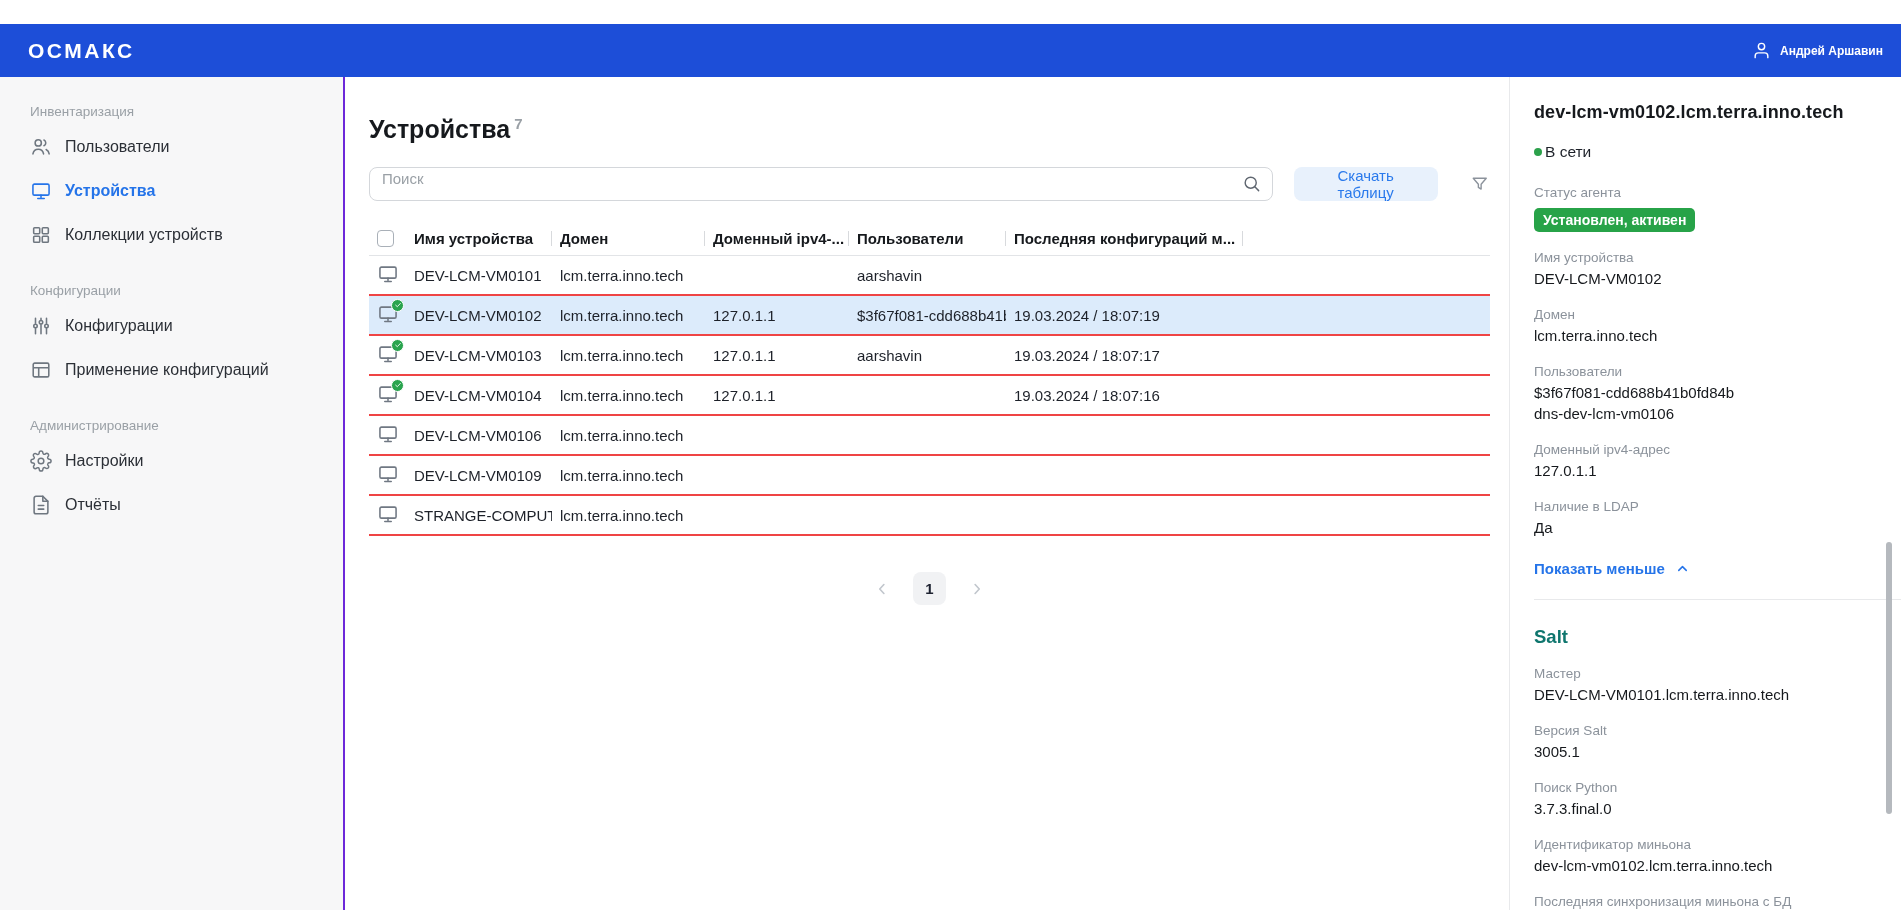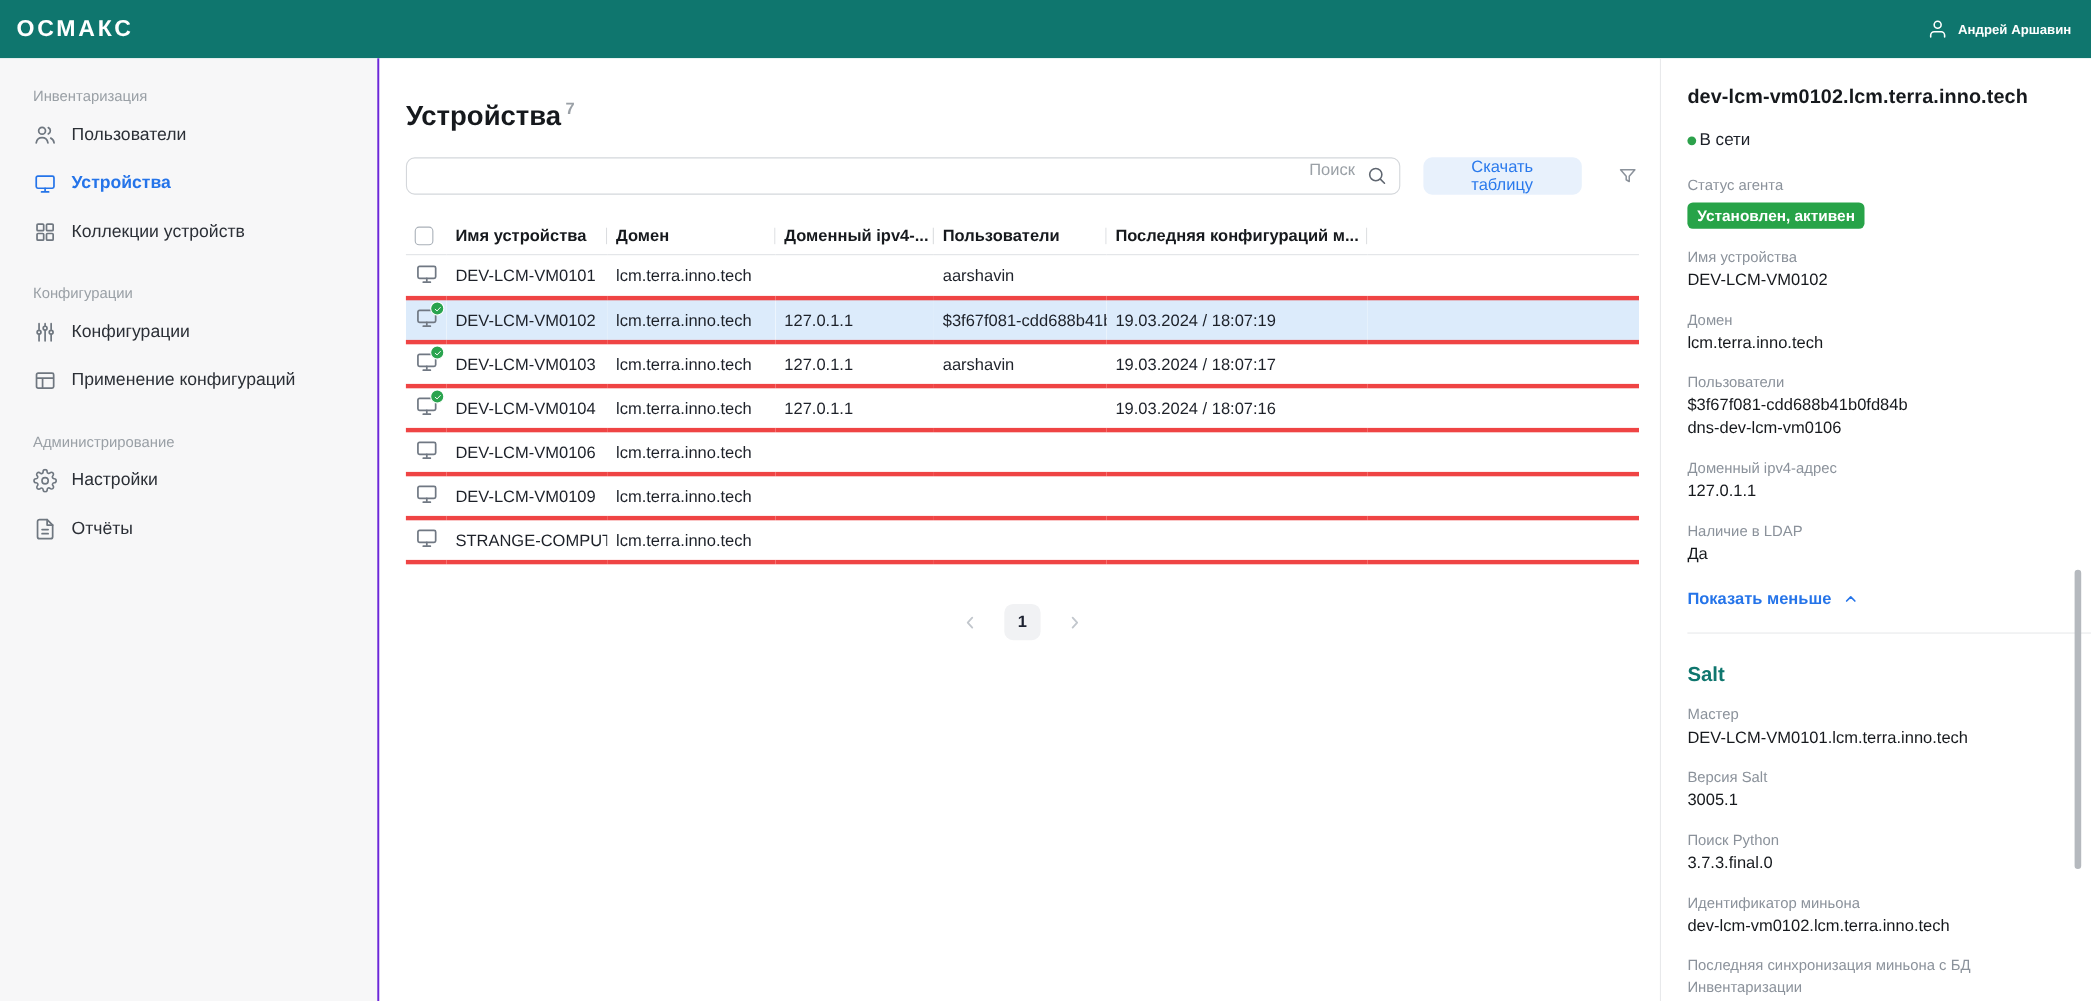--- a/index.html
+++ b/index.html
@@ -1,21 +1,21 @@
 <!DOCTYPE html>
 <html><head>
 <meta charset="utf-8">
 <style>
   * { margin:0; padding:0; box-sizing:border-box; }
   html,body { width:1901px; height:910px; overflow:hidden; background:#fff;
     font-family:"Liberation Sans","DejaVu Sans",sans-serif; color:#1d2129; }
 
   
-  .topbar { height:53px; background:#0f766e; display:flex; align-items:center;
-    justify-content:space-between; padding:0 18px 0 15px; }
+  .topbar { height:53px; background:#1d4ed8; display:flex; align-items:center;
+    justify-content:space-between; padding:0 18px 0 28px;margin-top:24px; }
   .logo { color:#fff; font-size:21px; font-weight:800; letter-spacing:2.5px; cursor:pointer; }
   .userbox { display:flex; align-items:center; gap:9px; color:#fff; font-size:12px; font-weight:600; cursor:pointer; }
   .userbox svg { width:19px; height:19px; stroke:#fff; }
 
   .shell { display:flex; height:857px; }
 
   
   .sidebar { width:345px; background:#f7f7f8; border-right:2px solid #6d28d9; padding-top:27px; flex:none; }
   .nav-label { font-size:13.5px; color:#9aa0a6; margin:0 0 6px 30px; }
   .nav-section + .nav-section .nav-label { margin-top:26px; }
@@ -28,37 +28,37 @@
 
   
   .main { width:1164px; flex:none; padding:38px 20px 0 24px; background:#fff; }
   .page-title { font-size:25px; font-weight:700; color:#16191d; }
   .page-title sup { font-size:15px; font-weight:600; color:#9aa0a6; margin-left:4px; }
 
   .toolbar { display:flex; align-items:center; margin-top:23px; }
   .searchwrap { position:relative; width:927px; }
   .searchwrap input { width:100%; height:34px; border:1px solid #d4d7db; border-radius:8px;
     padding:0 40px 12px 12px; font-size:15px; color:#1d2129; outline:none;
-    font-family:"Liberation Sans","DejaVu Sans",sans-serif;text-align:right; }
+    font-family:"Liberation Sans","DejaVu Sans",sans-serif; }
   .searchwrap input::placeholder { color:#9aa0a6; }
   .search-ic { position:absolute; right:12px; top:7px; width:19px; height:19px; color:#5f6670; cursor:pointer; }
   .dl-btn { margin-left:21px; height:34px; padding:0 15px; background:#e8f1fc; color:#2979ec;
     border:none; border-radius:8px; font-size:15px; cursor:pointer;
     font-family:"Liberation Sans","DejaVu Sans",sans-serif; }
   .funnel { margin-left:32px; width:20px; height:20px; color:#8b929b; cursor:pointer; }
 
   
   table { border-collapse:collapse; table-layout:fixed; width:1121px; margin-top:21px; }
   col.c-check{width:37px} col.c-name{width:146px} col.c-domain{width:153px}
   col.c-ip{width:144px} col.c-users{width:157px} col.c-sync{width:237px} col.c-fill{width:auto}
   th { height:33px; text-align:left; font-size:15px; font-weight:700; color:#16191d;
     padding:0 8px 0 8px; border-bottom:1px solid #e2e4e7; white-space:nowrap; overflow:hidden;
     position:relative; cursor:pointer; }
   th.div-after::after { content:""; position:absolute; right:0; top:9px; width:1px; height:15px; background:#d8dadd; }
-  td { height:40px; font-size:15px; color:#1d2129; padding:0 8px; border-bottom:4px solid #ef4444;
+  td { height:40px; font-size:15px; color:#1d2129; padding:0 8px; border-bottom:2px solid #ef4444;
     white-space:nowrap; overflow:hidden; }
   tr.device-row { cursor:pointer; }
   tr.selected td { background:#dcebfb; }
   .cb { width:17px; height:17px; border:1.5px solid #a9b0b8; border-radius:4px; background:#fff; cursor:pointer; }
   .dev-ic { position:relative; width:22px; height:22px; color:#707883; display:inline-block; }
   .dev-ic svg { width:22px; height:22px; }
   .badge-check { position:absolute; top:-4px; right:-5px; width:13px; height:13px; background:#2aa44e;
     border:1.5px solid #fff; border-radius:50%; display:flex; align-items:center; justify-content:center; }
   .badge-check svg { width:8px; height:8px; stroke:#fff; stroke-width:2.6; }
 

